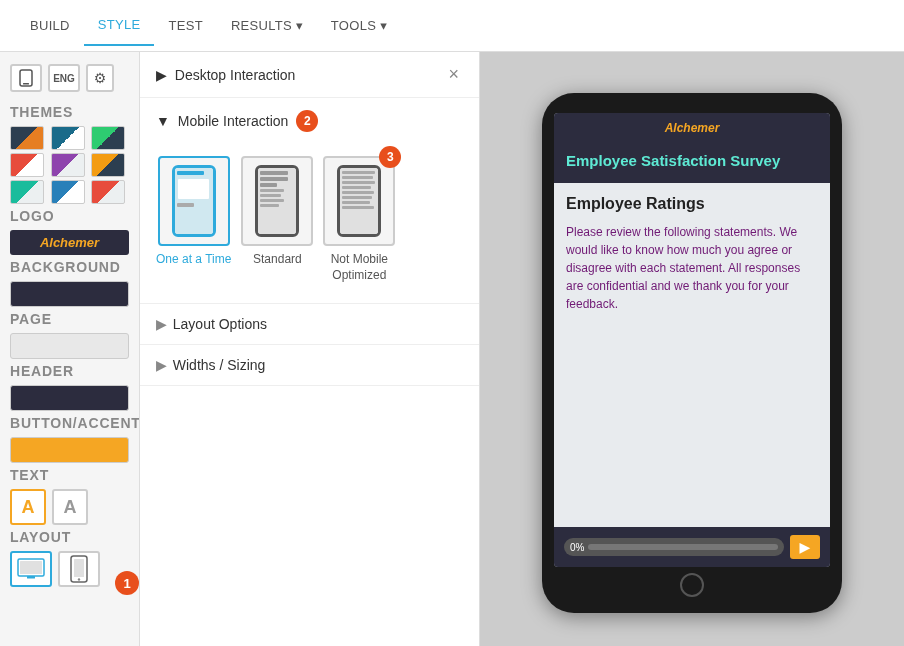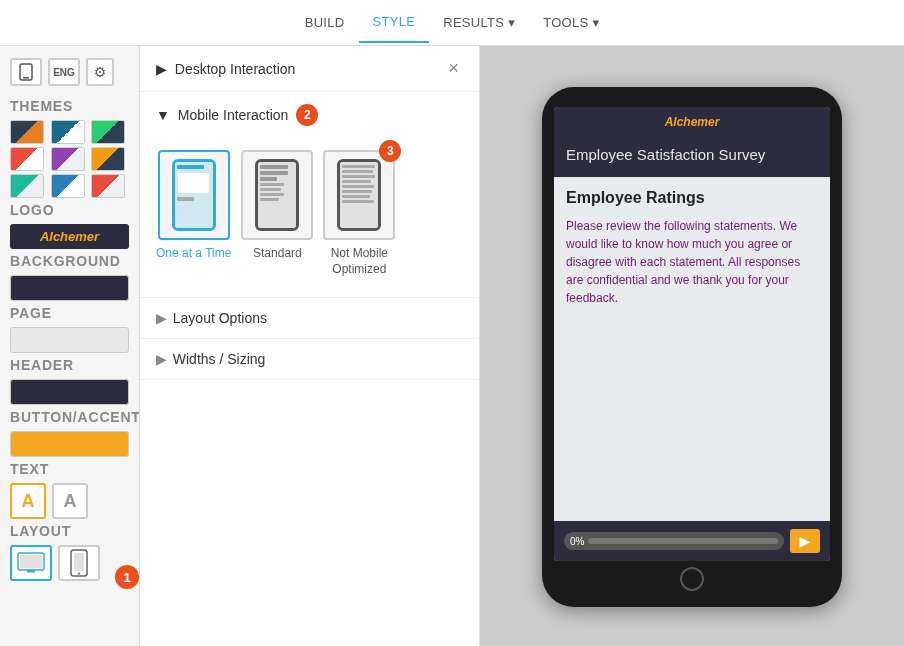--- a/index.html
+++ b/index.html
@@ -5,22 +5,21 @@
     * { box-sizing: border-box; margin: 0; padding: 0; }
     body { font-family: Arial, sans-serif; font-size: 13px; background: #f0f0f0; width: 904px; height: 646px; overflow: hidden; }
 
     
     .top-nav {
       display: flex;
       align-items: center;
       background: #fff;
       border-bottom: 1px solid #ddd;
       padding: 0 16px;
-      height: 46px;
-      justify-content: center;
+      height: 52px;
     }
     .top-nav-item {
       padding: 12px 14px;
       font-size: 13px;
       color: #555;
       cursor: pointer;
       text-decoration: none;
       font-weight: 500;
       letter-spacing: 0.3px;
     }
@@ -317,23 +316,23 @@
       text-align: center;
     }
     .phone-brand {
       color: #f5a623;
       font-size: 12px;
       font-weight: bold;
       font-style: italic;
     }
     .phone-title {
       background: #2c2c3e;
-      color: #e5e5e5;
+      color: #5eead4;
       font-size: 15px;
-      font-weight: normal;
+      font-weight: bold;
       padding: 8px 12px 12px;
       line-height: 1.3;
     }
     .phone-content {
       background: #e8ebee;
       flex: 1;
       padding: 12px;
     }
     .phone-content h3 {
       font-size: 16px;
@@ -409,20 +408,21 @@
     .ts7 { background: linear-gradient(135deg, #1abc9c 50%, #ecf0f1 50%); }
     .ts8 { background: linear-gradient(135deg, #2980b9 50%, #fff 50%); }
     .ts9 { background: linear-gradient(135deg, #e74c3c 50%, #ecf0f1 50%); }
   </style>
 </head>
 <body>
 
 <div class="top-nav">
   <a class="top-nav-item">BUILD</a>
   <a class="top-nav-item active">STYLE</a>
+  <a class="top-nav-item">TEST</a>
   <a class="top-nav-item nav-dropdown">
     <span>RESULTS</span>
     <span>▾</span>
   </a>
   <a class="top-nav-item nav-dropdown">
     <span>TOOLS</span>
     <span>▾</span>
   </a>
 </div>
 

